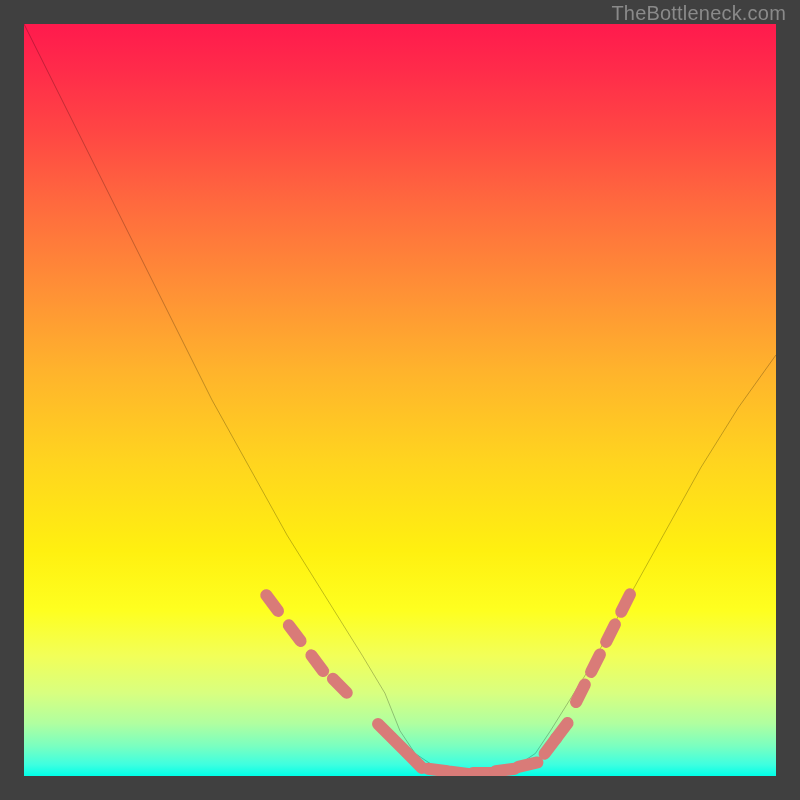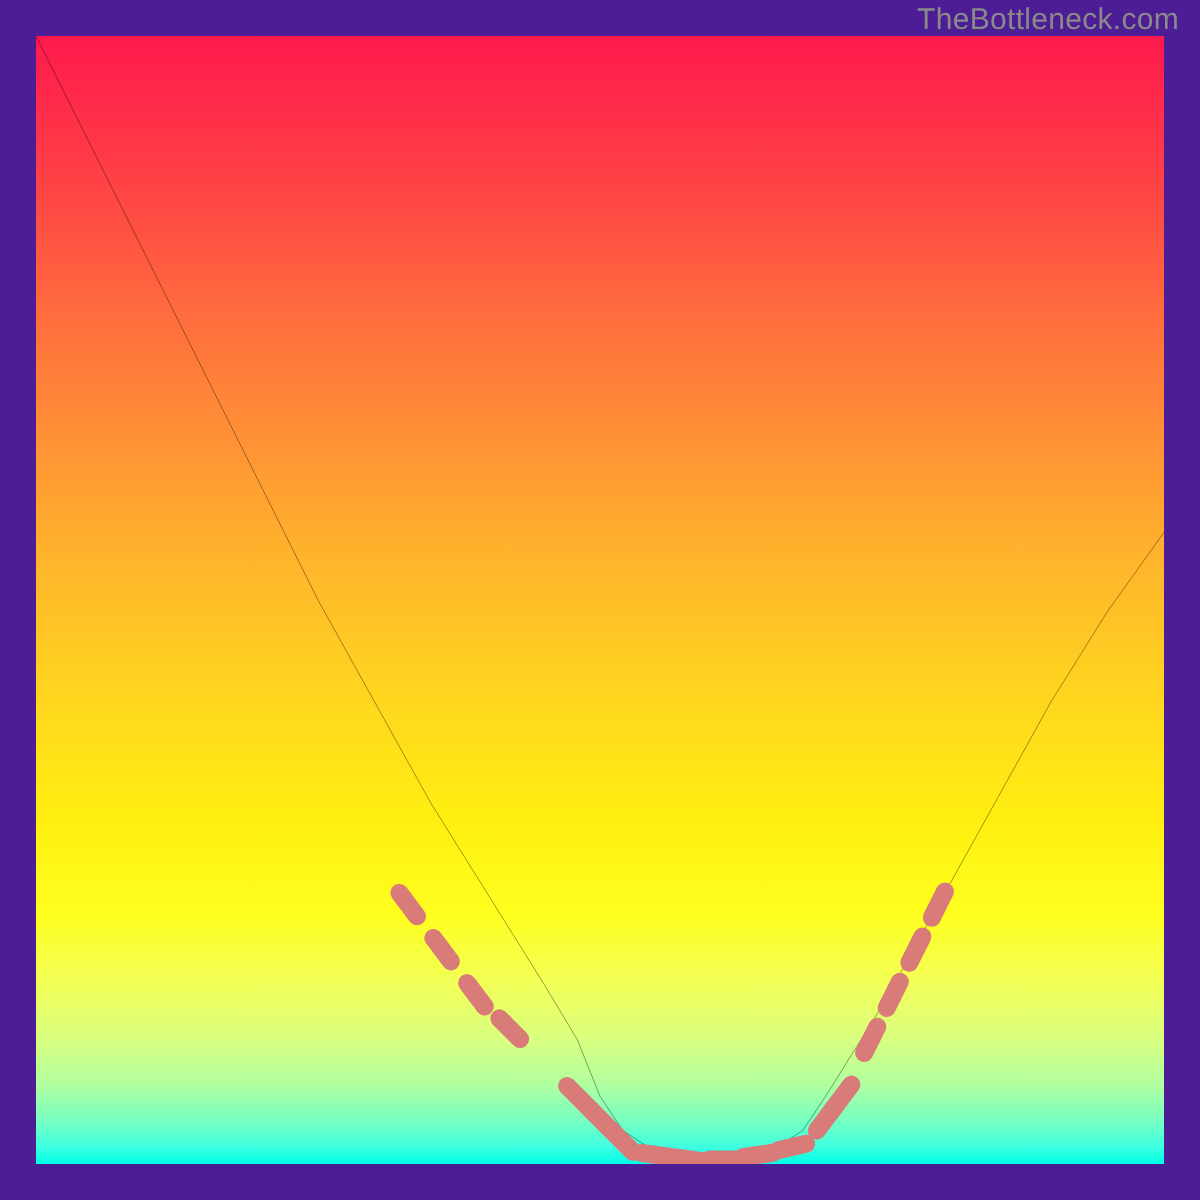--- a/index.html
+++ b/index.html
@@ -10,21 +10,21 @@
     background: #000000;
     overflow: hidden;
     font-family: Arial, Helvetica, sans-serif;
   }
   .frame {
     position: absolute;
     top: 0;
     left: 0;
     width: 800px;
     height: 800px;
-    background: #4c1d95;
+    background: #404040;
   }
   .plot-area {
     position: absolute;
     left: 24px;
     top: 24px;
     width: 752px;
     height: 752px;
     overflow: hidden;
   }
   .gradient {

